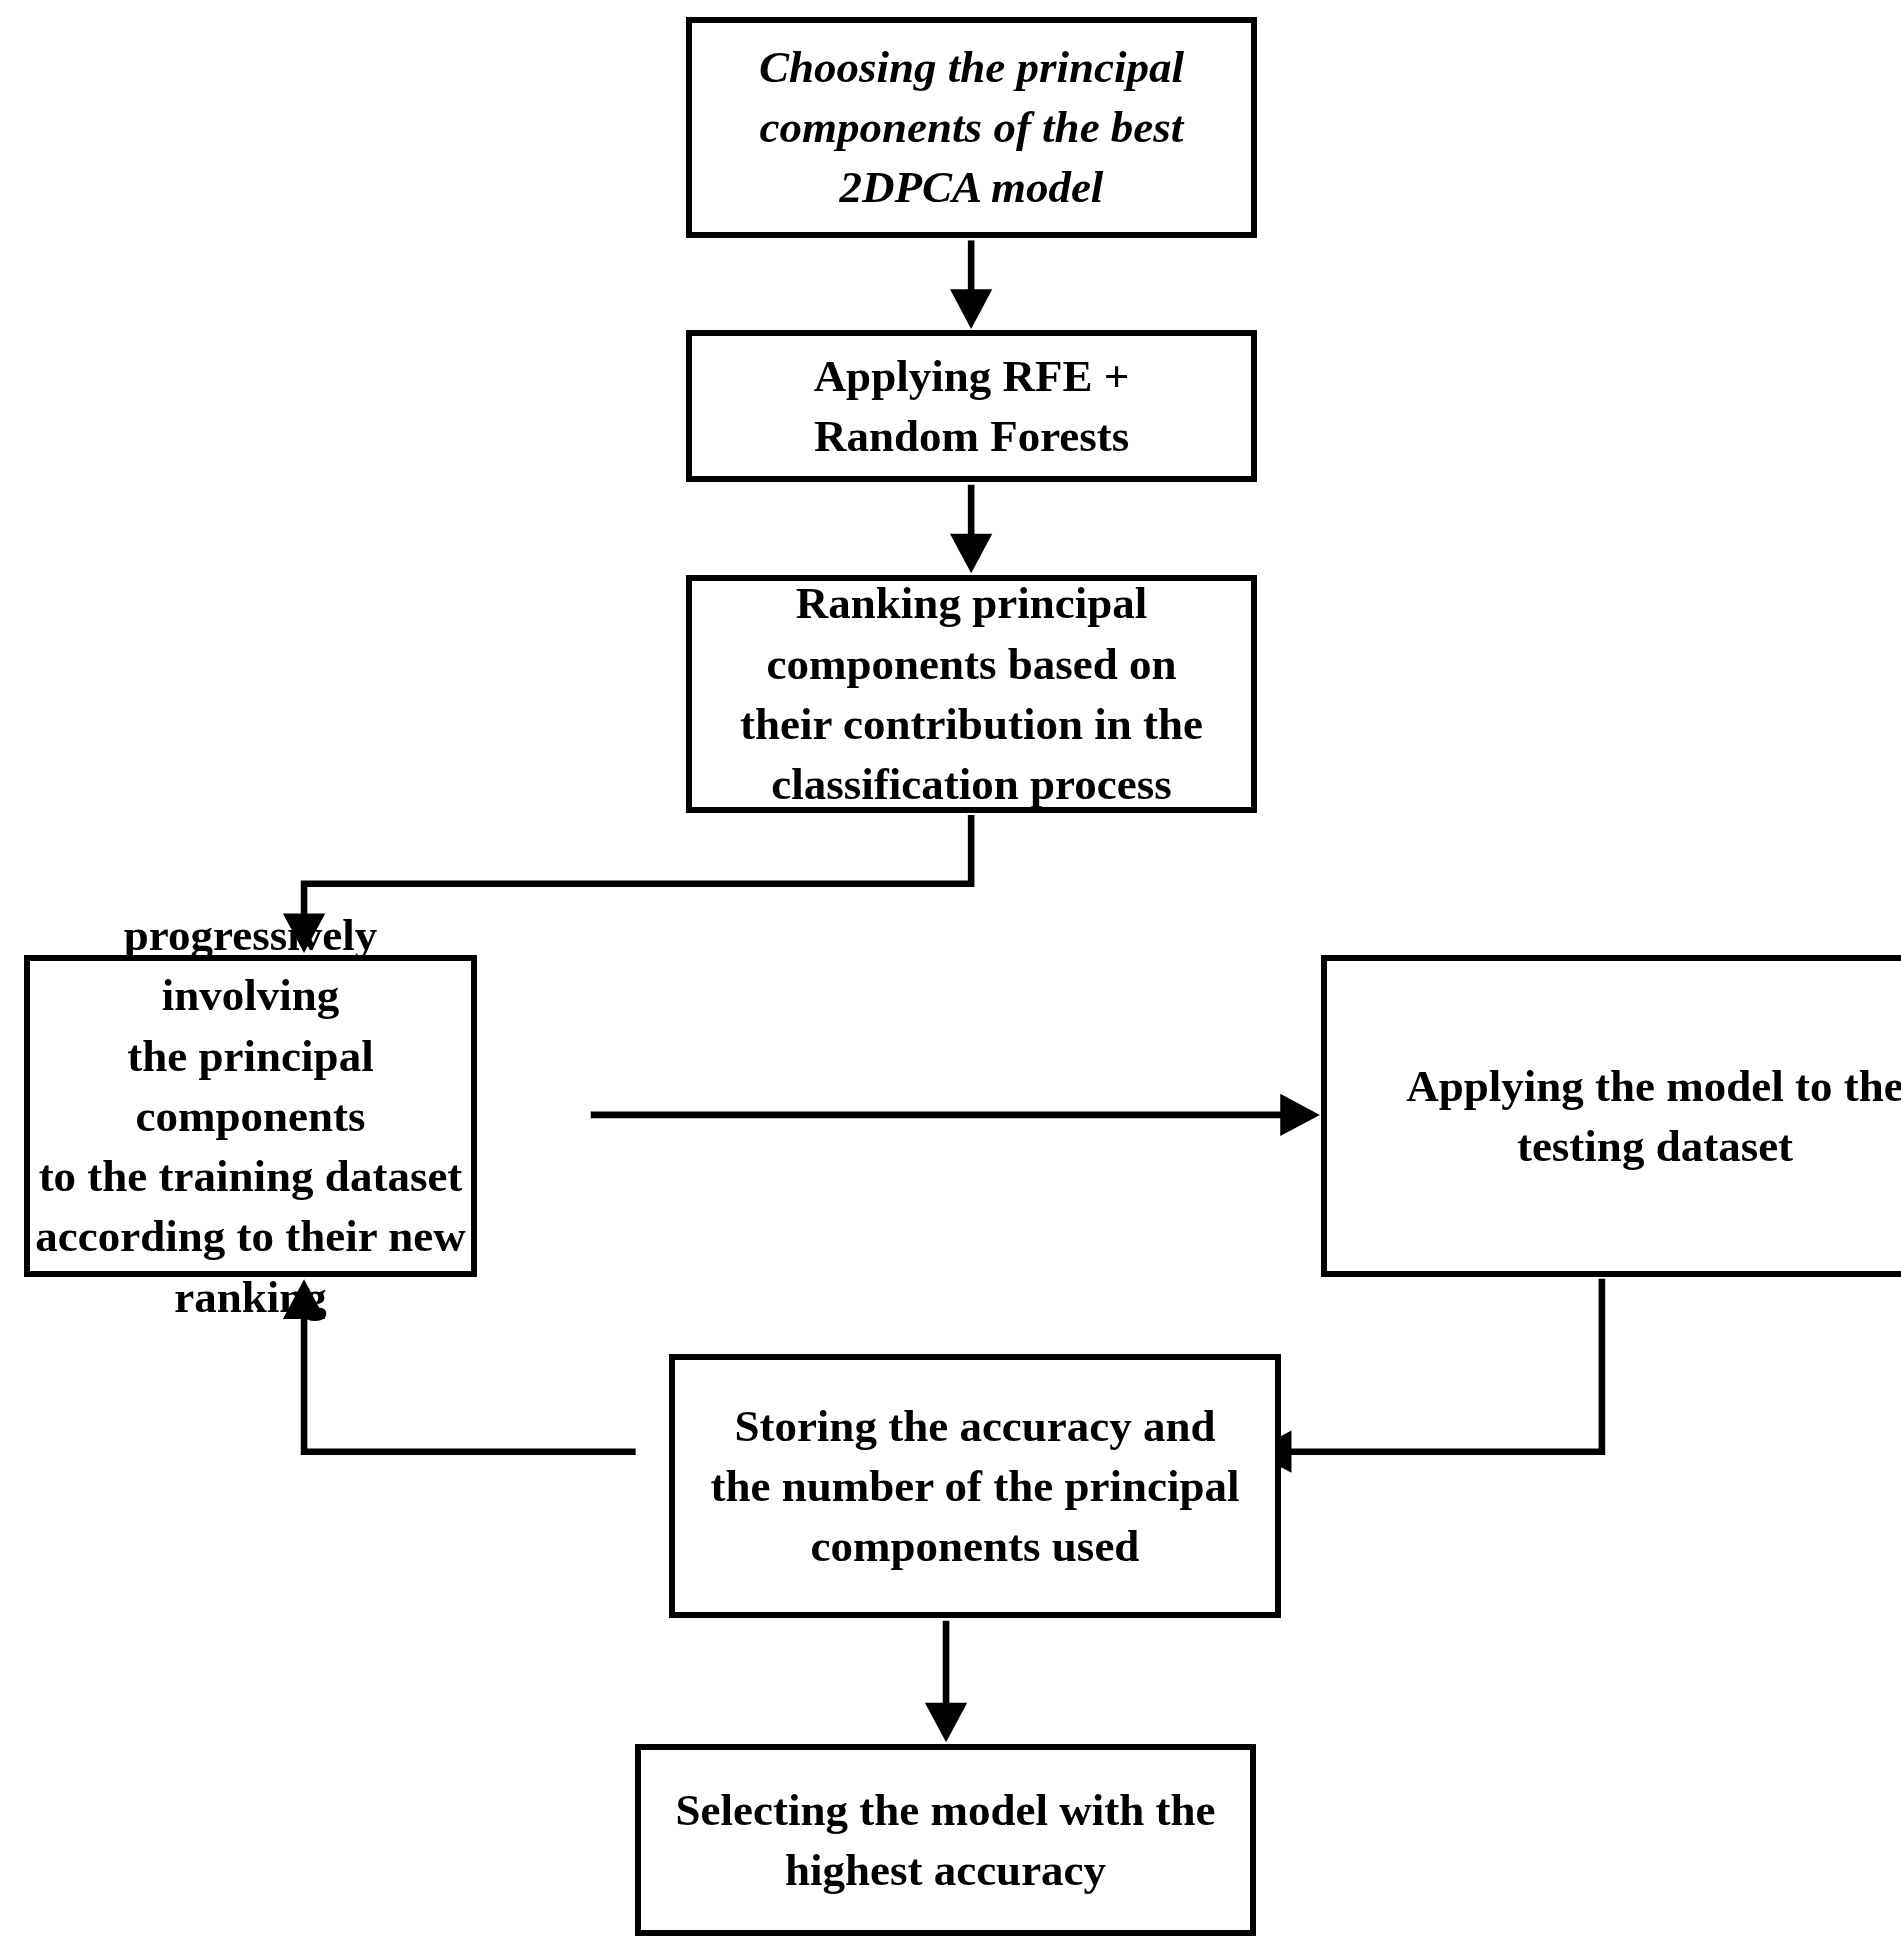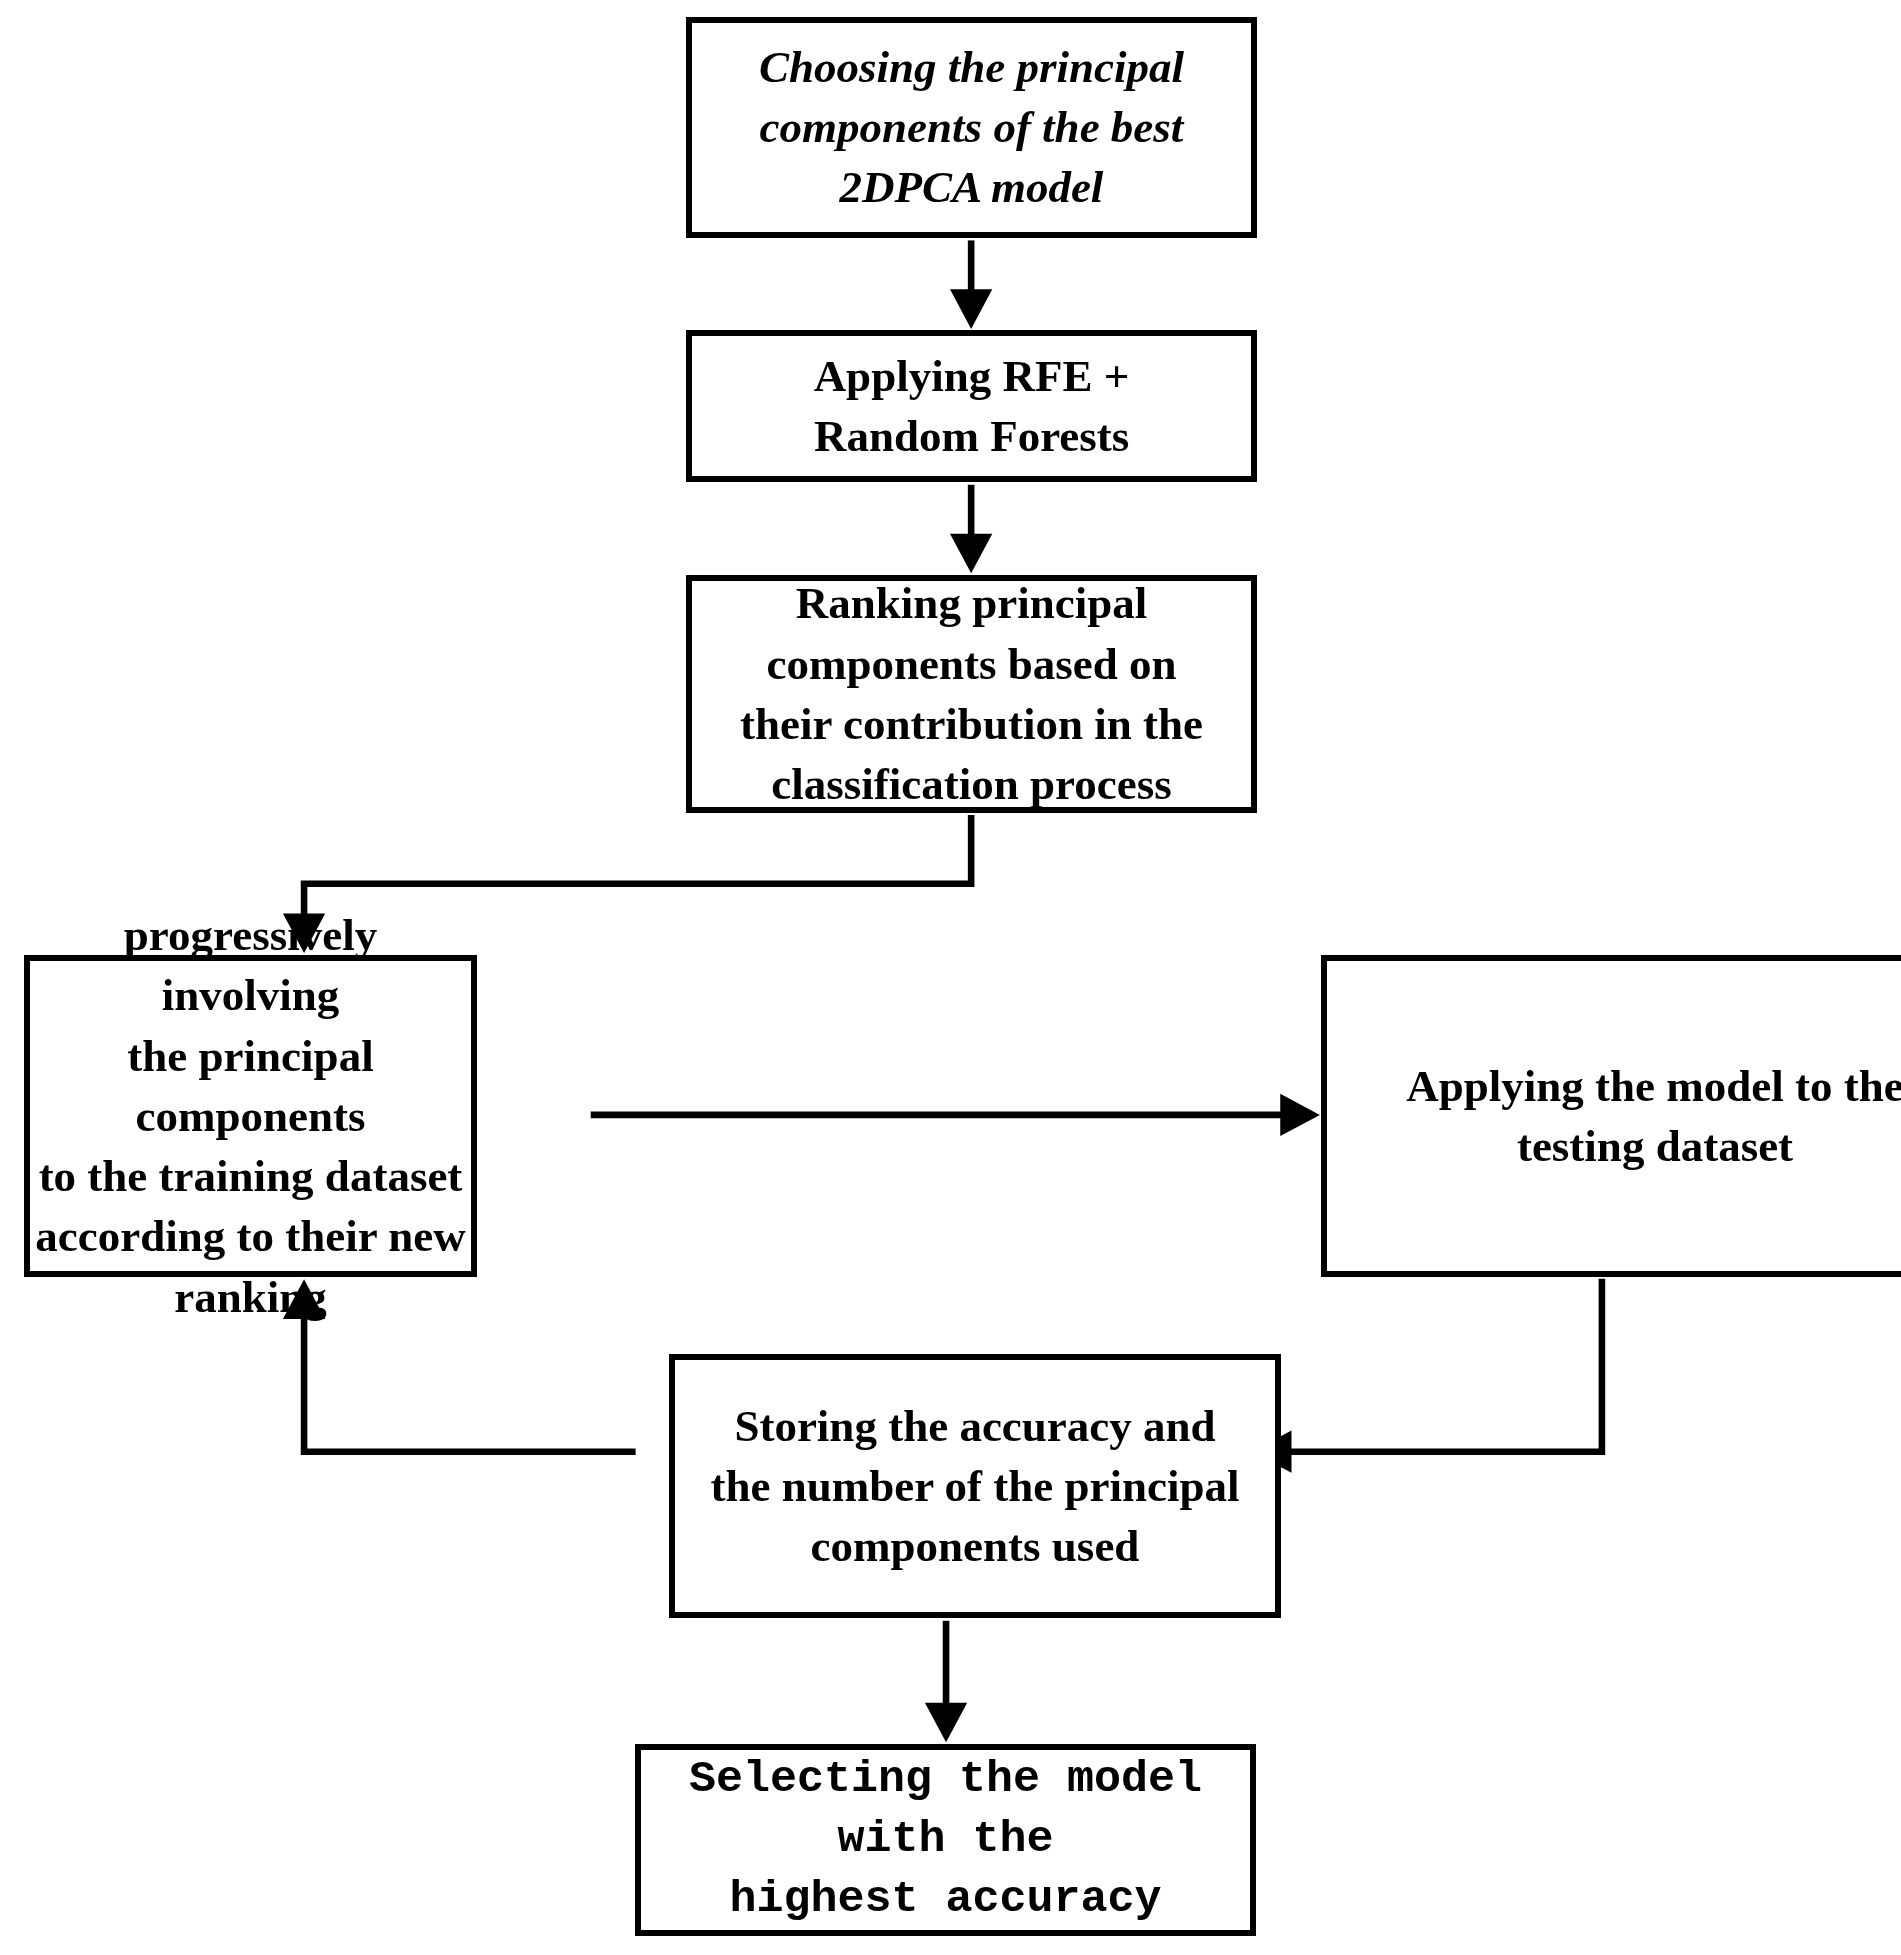--- a/index.html
+++ b/index.html
@@ -29,21 +29,21 @@
     white-space: pre-line;
   }
 
   
   #node-choosing    { left: 686px; top: 16.5px;   width: 571px; height: 221px; font-style: italic; }
   #node-rfe         { left: 686px; top: 330px;  width: 571px; height: 152px; text-align: right; }
   #node-ranking     { left: 686px; top: 575px;  width: 571px; height: 238px; }
   #node-progressive { left: 24px;   top: 955px; width: 453px; height: 322px; }
   #node-testing     { left: 1321px; top: 955px; width: 668px; height: 322px; }
   #node-storing     { left: 669px;  top: 1354px; width: 612px; height: 264px; }
-  #node-selecting   { left: 635px;  top: 1744px; width: 621px; height: 192px; font-family: Liberation Mono, monospace; }
+  #node-selecting   { left: 635px;  top: 1744px; width: 621px; height: 192px; }
 
   .connector-layer {
     position: absolute;
     left: 0; top: 0;
     width: 1902px;
     height: 1955px;
     pointer-events: none;
   }
   .connector-layer path { fill: none; stroke: #000000; stroke-width: 10; }
   .connector-layer polygon { fill: #000000; stroke: none; }

